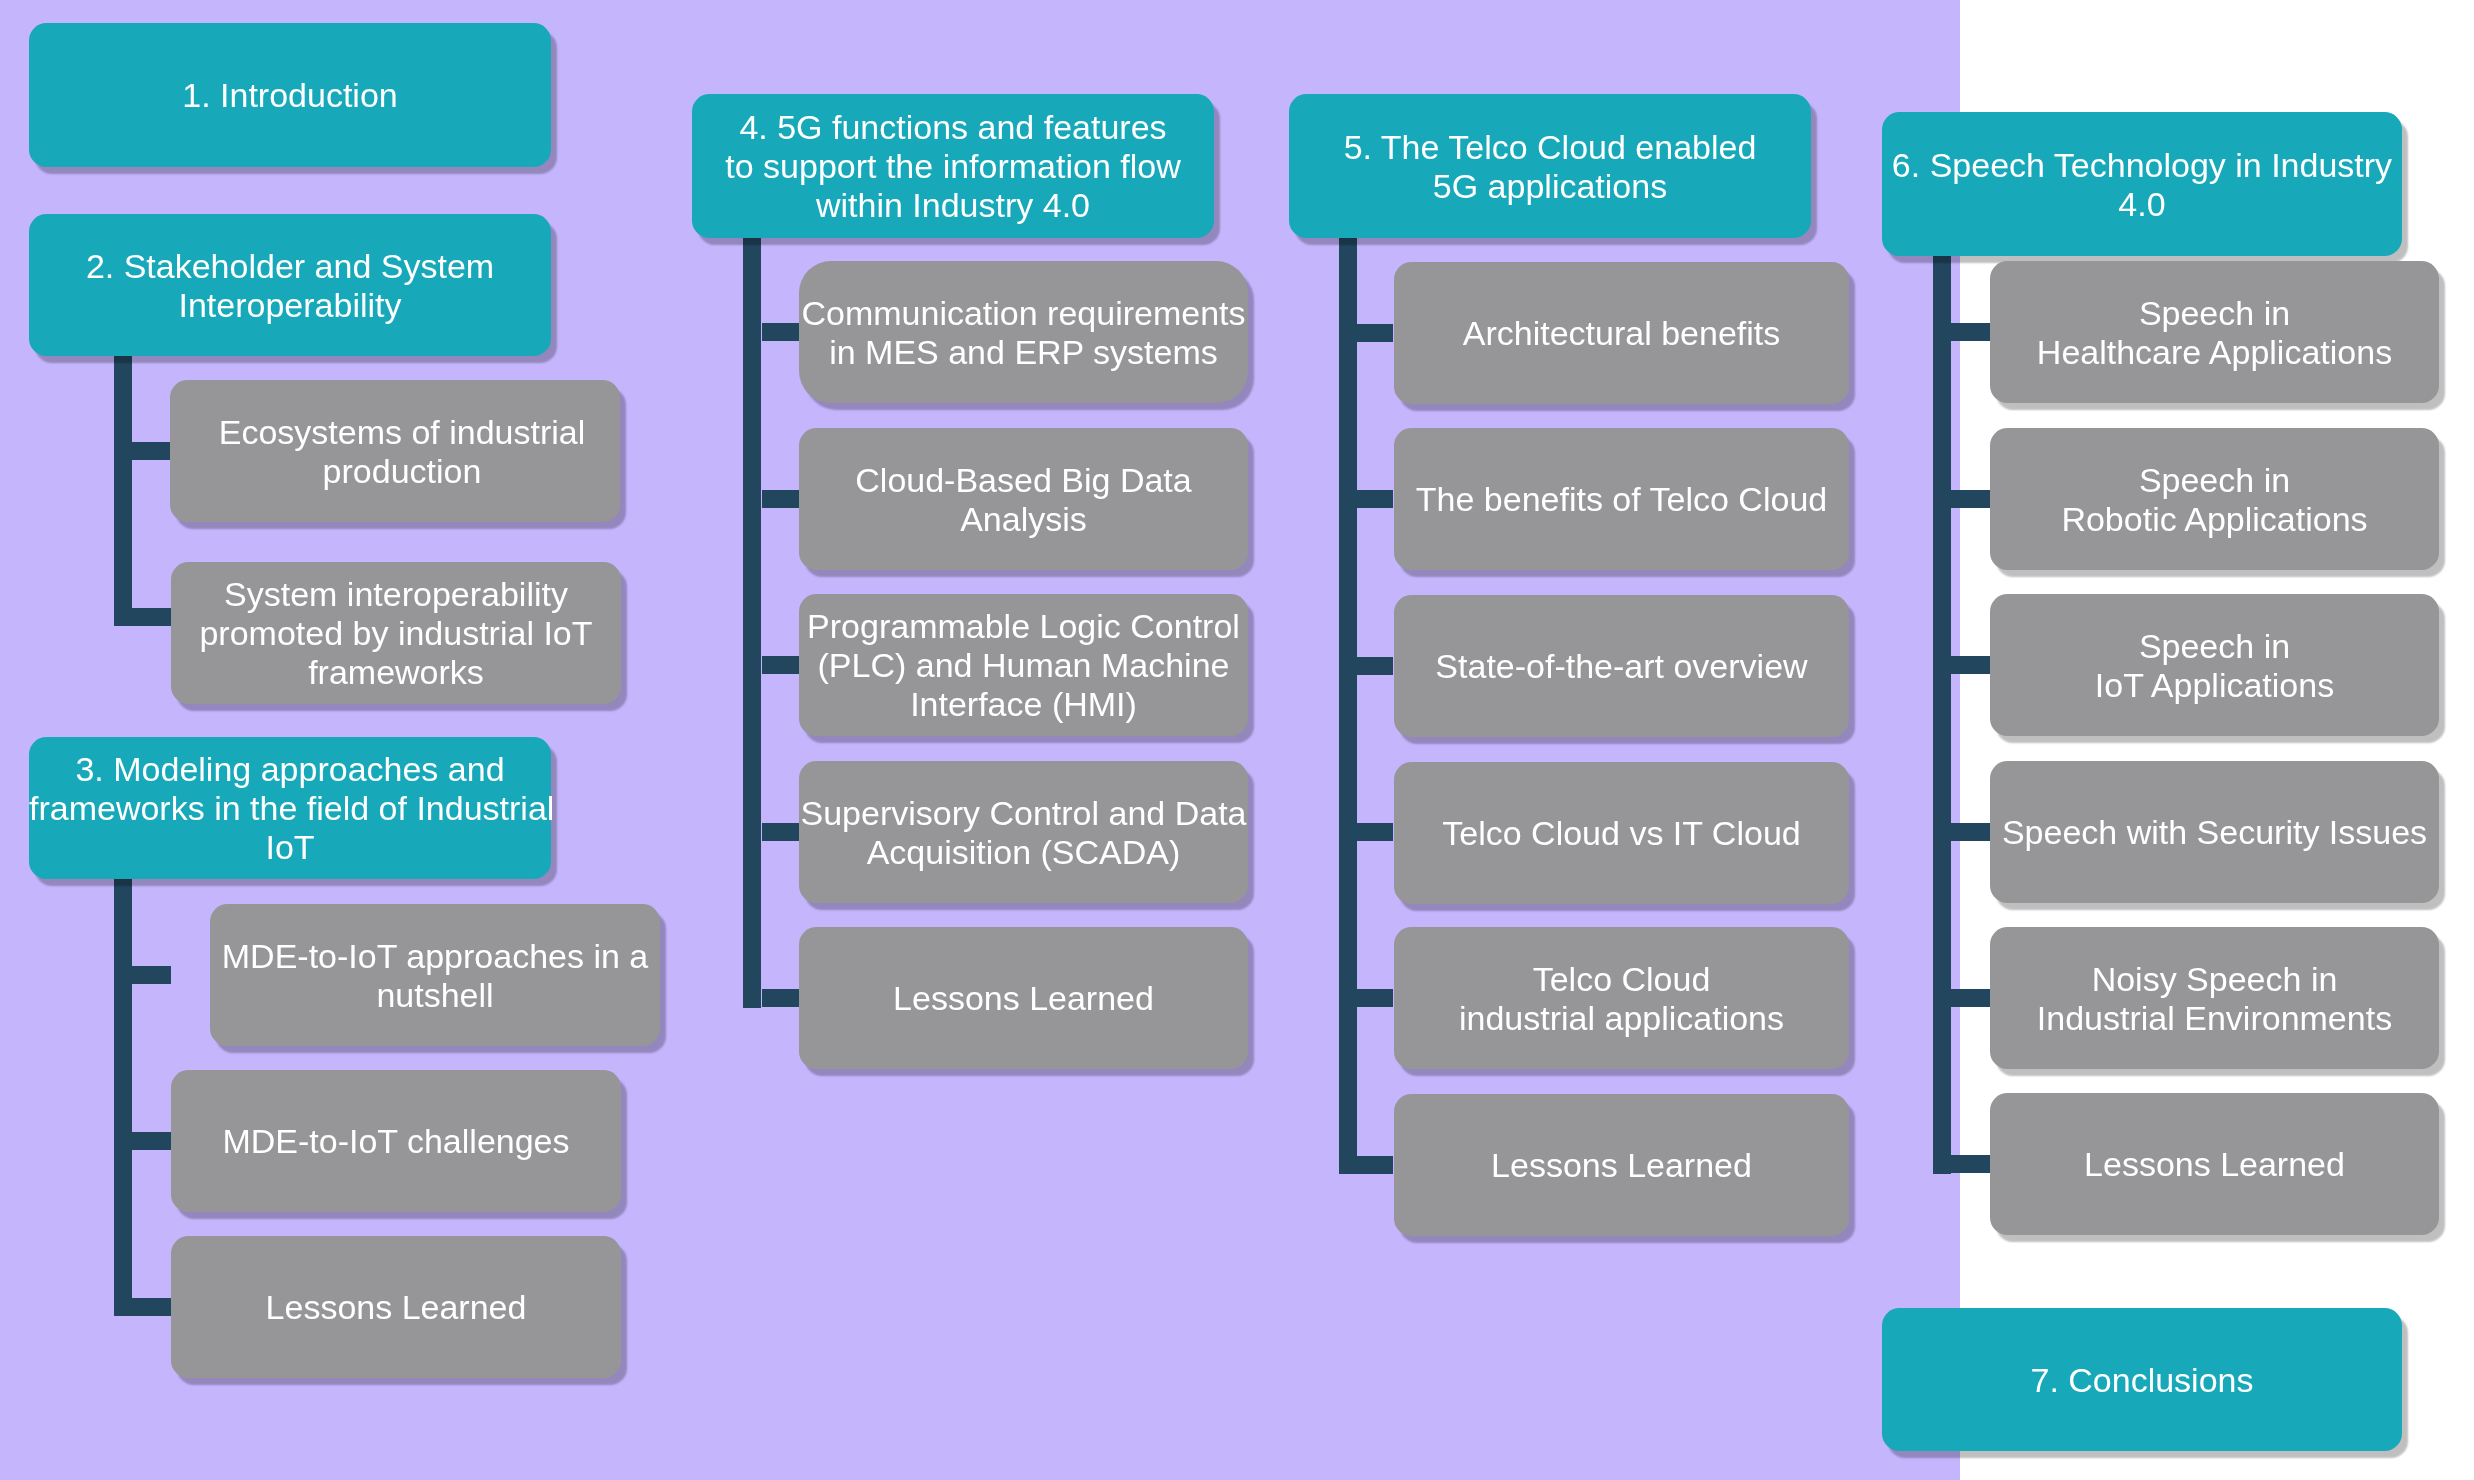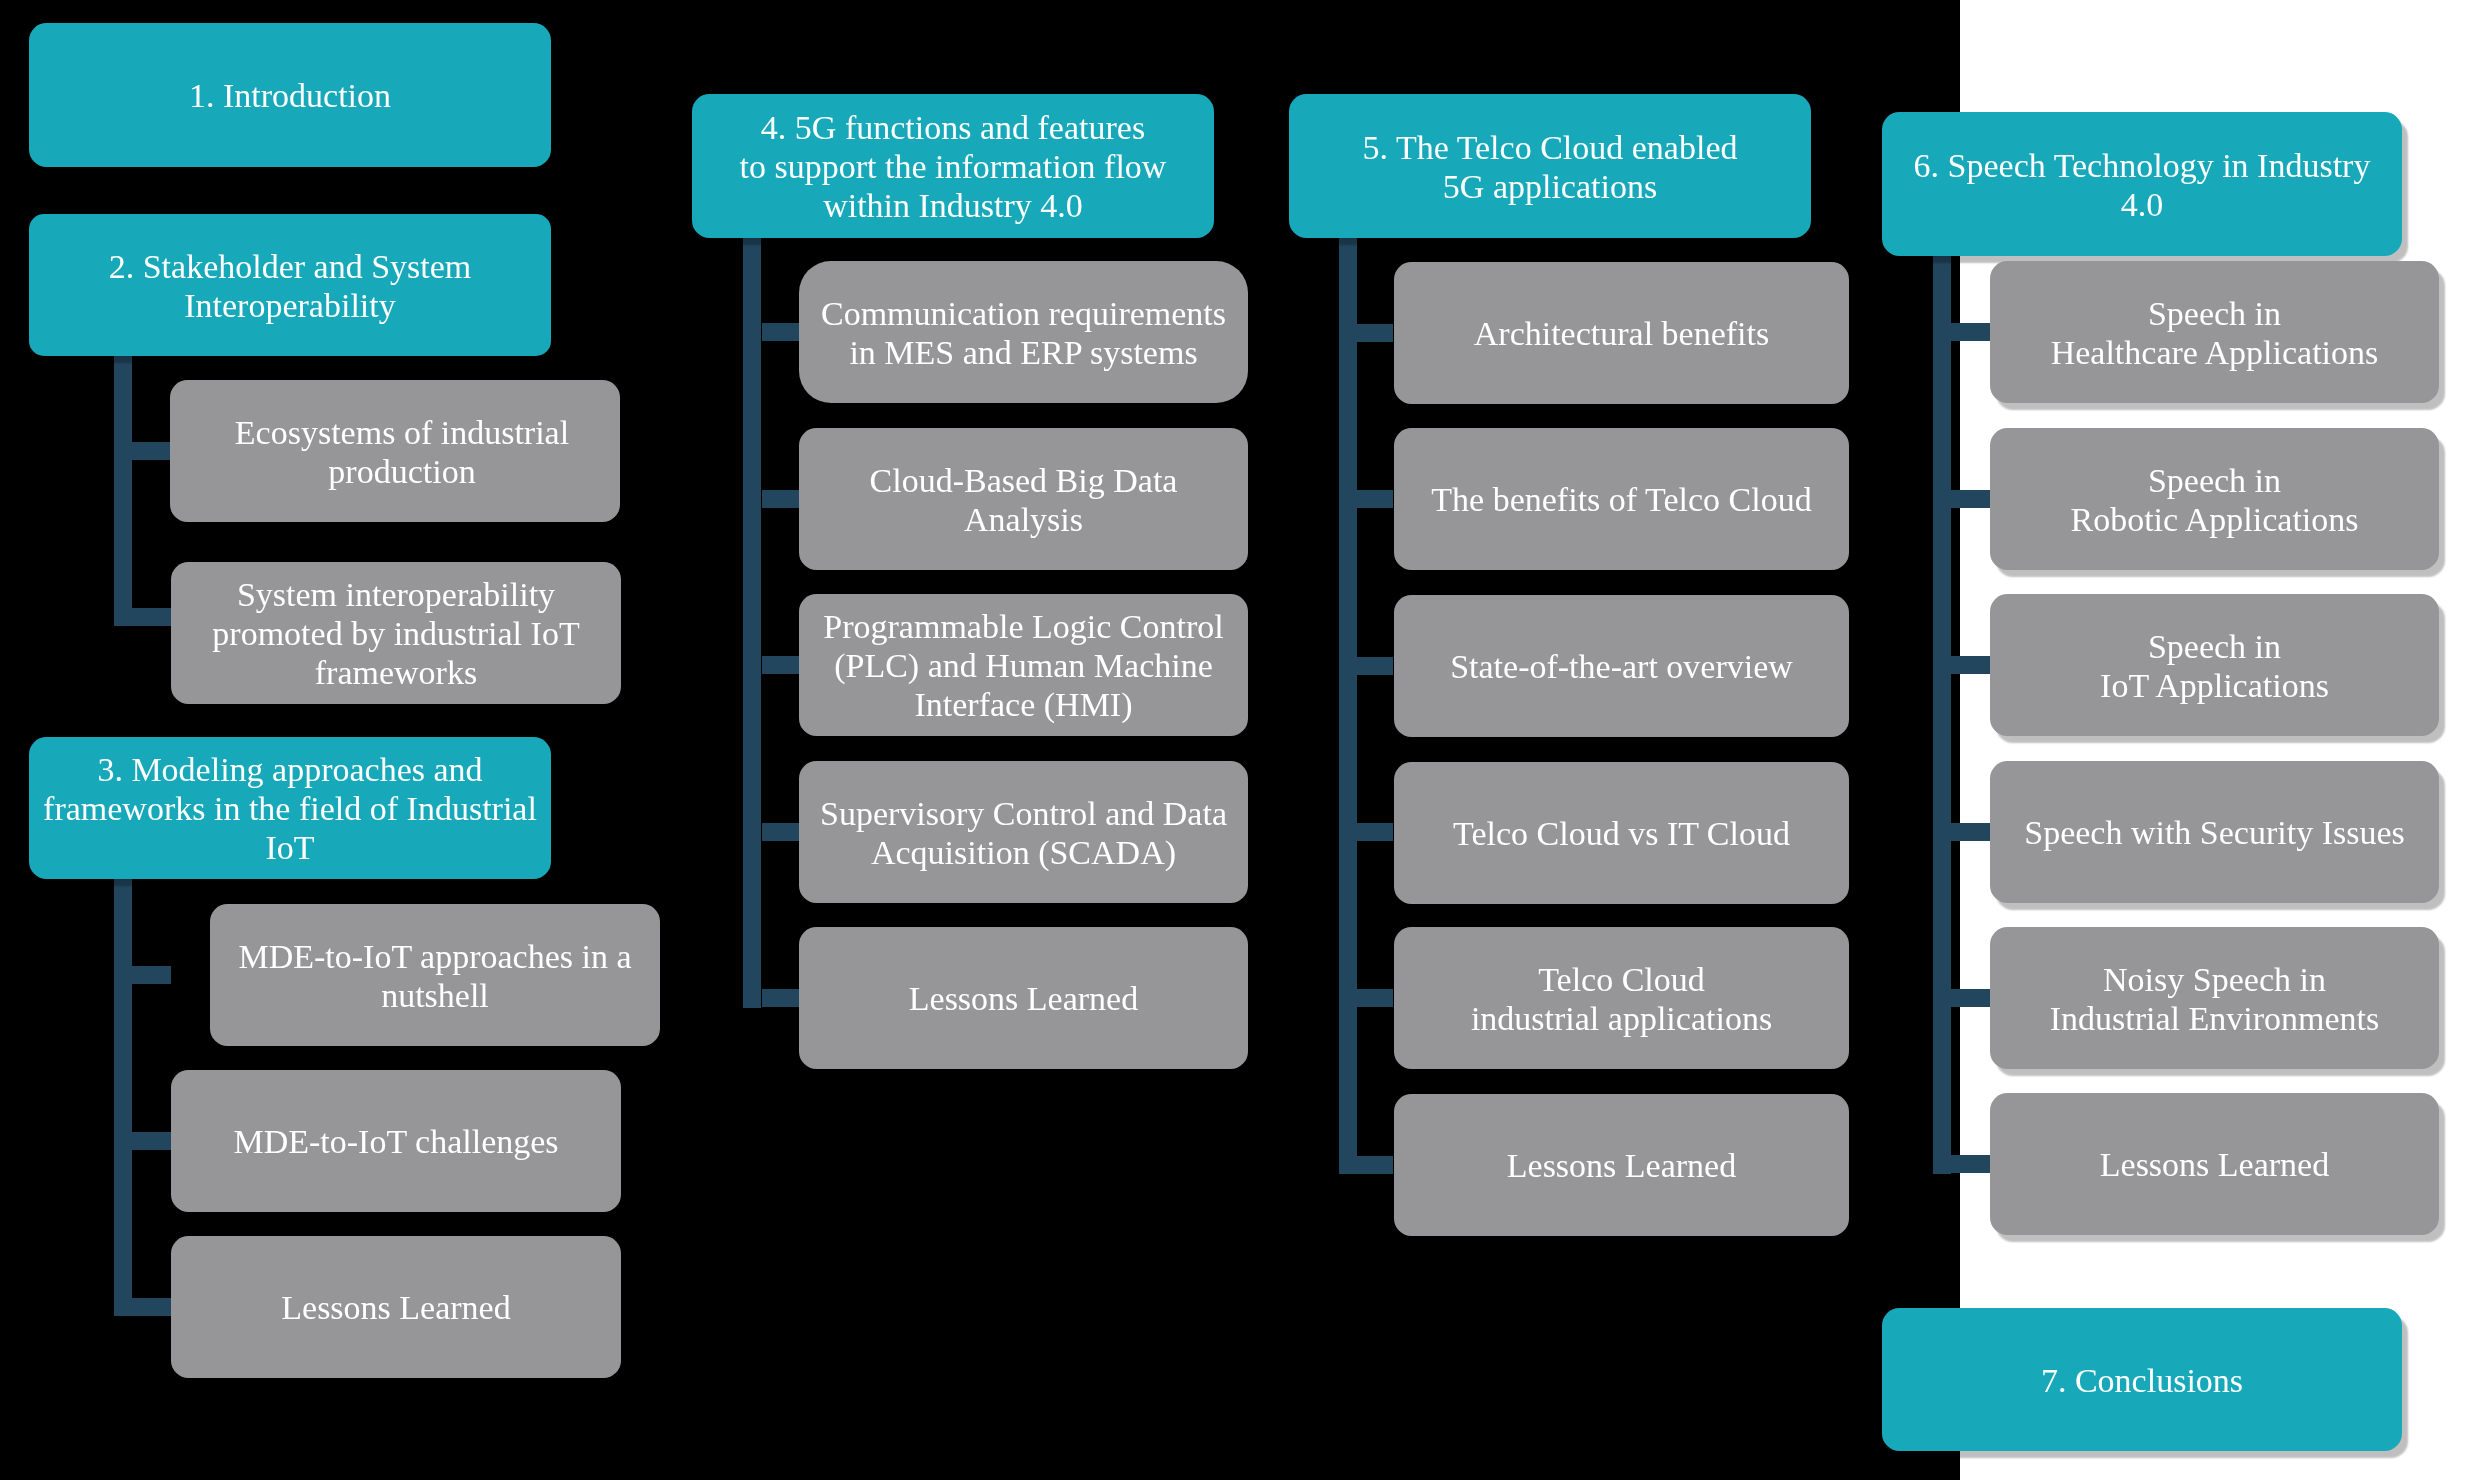--- a/index.html
+++ b/index.html
@@ -1,40 +1,40 @@
 <!DOCTYPE html>
 <html style="font-size:10.7px"><head>
 <meta charset="utf-8">
 <title>Paper structure outline</title>
 <style>
   html,body{margin:0;padding:0;background:#ffffff;}
   body{width:2475px;height:1481px;overflow:hidden;
        font-family:"Liberation Sans",sans-serif;}
-  #stage{position:relative;width:1960px;height:1481px;background:#000000;font-family:Liberation Serif, serif;}
+  #stage{position:relative;width:1960px;height:1481px;background:#c4b5fd;}
   .node{position:absolute;box-sizing:border-box;display:flex;align-items:center;
         justify-content:center;text-align:center;color:#ffffff;border-radius:17.5px;
         font-size:34px;line-height:39px;}
   .node .lbl{display:block;width:100%;white-space:nowrap;position:relative;top:0.7px;}
   .head{background:#17A9BA;box-shadow:6px 7.4px 2px -0.7px rgba(0,0,0,0.25);}
   .leaf{background:#969698;box-shadow:6px 7.4px 2px -0.7px rgba(0,0,0,0.25);}
   .conn{position:absolute;background:#21465E;z-index:1;}
   .node.head,.node.leaf{z-index:2;}
 </style>
 </head>
 <body>
 
 <div id="stage">
   <div class="col">
     <div class="group">
       <div class="node head" style="left:29px;top:23px;width:522px;height:144px;">
           <span class="lbl">1. Introduction</span>
         </div>
     </div>
     <div class="group">
-      <div class="node head" style="left:29px;top:214px;width:522px;height:142px;border-radius:15px;">
+      <div class="node head" style="left:29px;top:214px;width:522px;height:142px;">
           <span class="lbl">2. Stakeholder and System<br>Interoperability</span>
         </div>
       <div class="conn vline" style="left:114px;top:353px;width:18px;height:273px;"></div>
       <div class="conn hline" style="left:132px;top:442px;width:39px;height:18px;"></div>
       <div class="node leaf" style="left:170px;top:380px;width:450px;height:142px;padding-left:14px;">
           <span class="lbl">Ecosystems of industrial<br>production</span>
         </div>
       <div class="conn hline" style="left:132px;top:608px;width:39px;height:18px;"></div>
       <div class="node leaf" style="left:171px;top:562px;width:450px;height:142px;text-align:center;">
           <span class="lbl">System interoperability<br>promoted by industrial IoT<br>frameworks</span>

